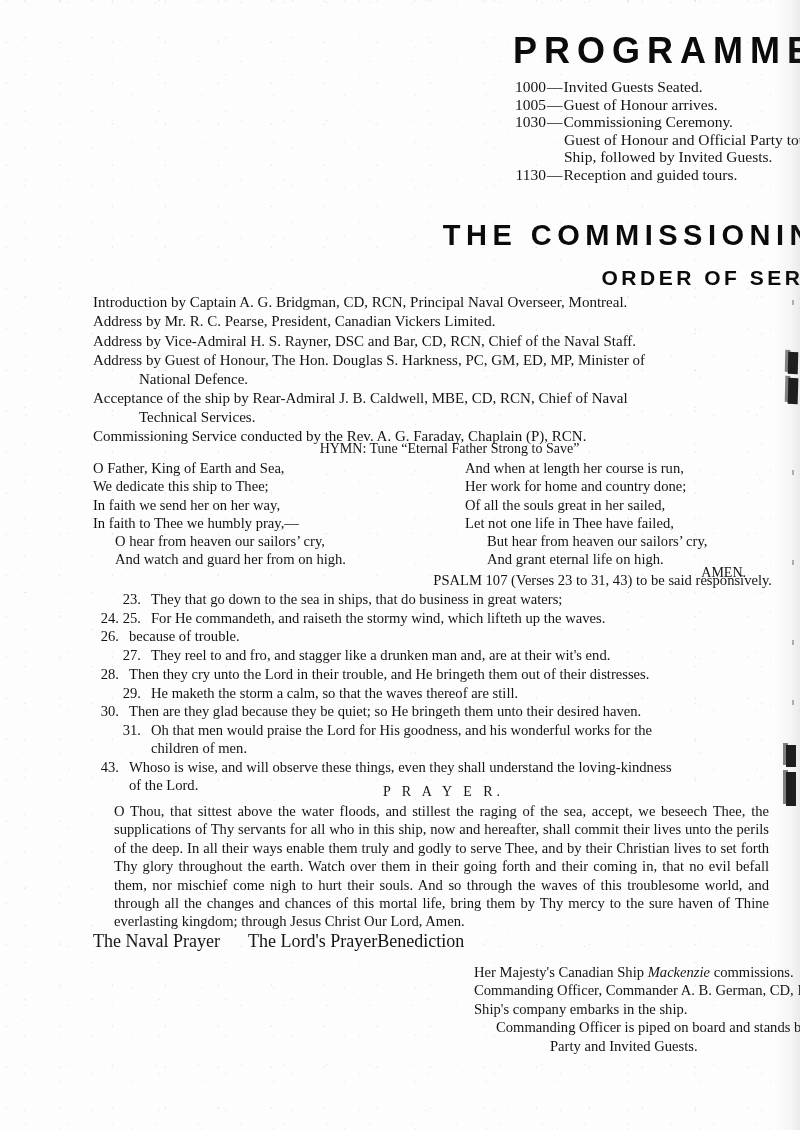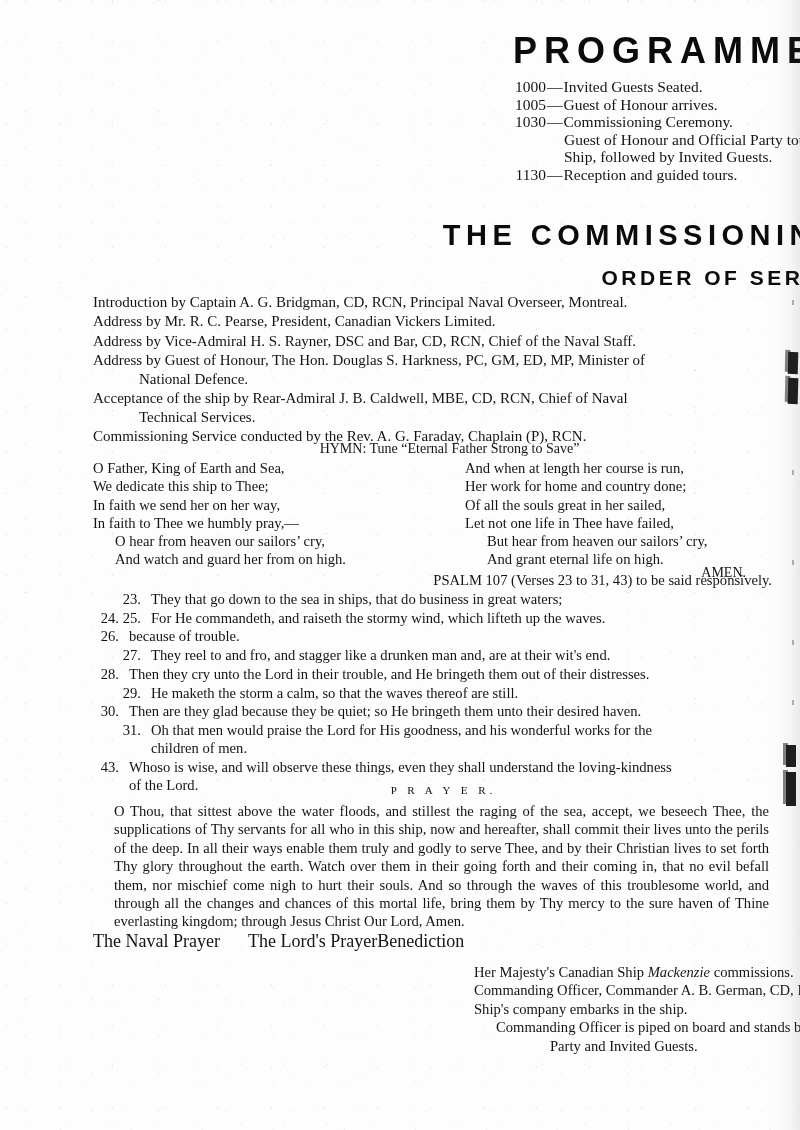--- a/index.html
+++ b/index.html
@@ -214,21 +214,21 @@
   .vs.odd .num { left: 22px; }
   .vs .cont2 { display: block; padding-left: 0; }
 
   
   .prayer-head {
     position: absolute;
     left: 93px;
     top: 784px;
     width: 653px;
     text-align: center;
-    font-size: 11px;
+    font-size: 14px;
     letter-spacing: 4px;
     padding-left: 24px;
   }
   .prayer-body {
     position: absolute;
     left: 93px;
     top: 802px;
     width: 655px;
     font-size: 14.6px;
     line-height: 18.4px;

